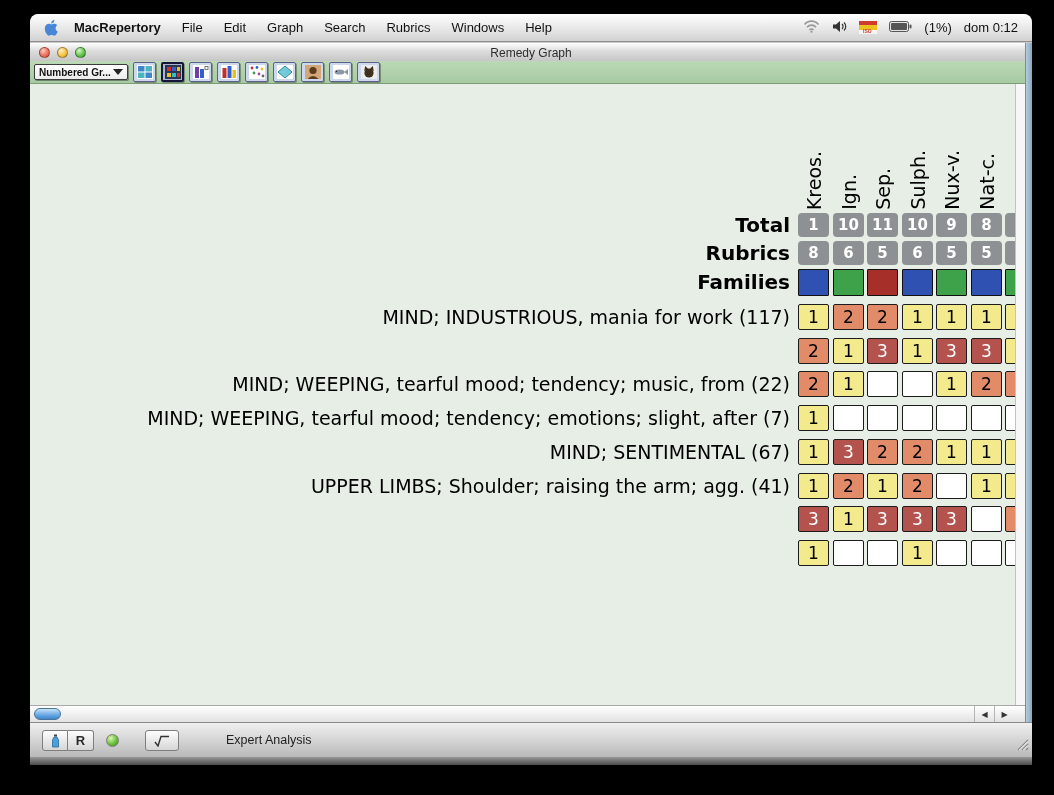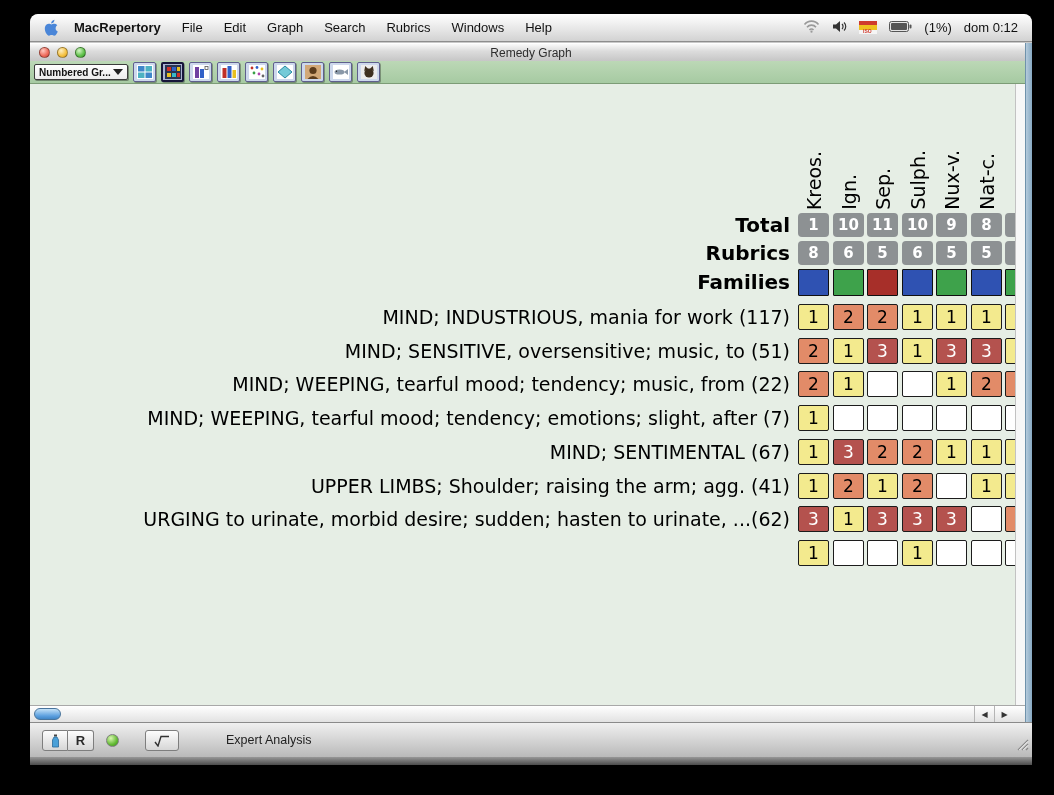--- a/index.html
+++ b/index.html
@@ -308,21 +308,20 @@
           <div class="cell fam" style="left: 941px; top: 185px; width: 31px; height: 27px; background: rgb(47, 82, 178);"></div>
           <div class="cell fam" style="left: 975px; top: 185px; width: 31px; height: 27px; background: rgb(62, 162, 75);"></div>
           <div class="row-label" style="top: 220px; height: 26px; line-height: 26px;">MIND; INDUSTRIOUS, mania for work (117)</div>
           <div class="cell g1" style="left: 768px; top: 220px; width: 31px; height: 26px;">1</div>
           <div class="cell g2" style="left: 803px; top: 220px; width: 31px; height: 26px;">2</div>
           <div class="cell g2" style="left: 837px; top: 220px; width: 31px; height: 26px;">2</div>
           <div class="cell g1" style="left: 872px; top: 220px; width: 31px; height: 26px;">1</div>
           <div class="cell g1" style="left: 906px; top: 220px; width: 31px; height: 26px;">1</div>
           <div class="cell g1" style="left: 941px; top: 220px; width: 31px; height: 26px;">1</div>
           <div class="cell g1" style="left: 975px; top: 220px; width: 31px; height: 26px;"></div>
-          <div class="row-label" style="top: 254px; height: 26px; line-height: 26px;">MIND; SENSITIVE, oversensitive; music, to (51)</div>
           <div class="cell g2" style="left: 768px; top: 254px; width: 31px; height: 26px;">2</div>
           <div class="cell g1" style="left: 803px; top: 254px; width: 31px; height: 26px;">1</div>
           <div class="cell g3" style="left: 837px; top: 254px; width: 31px; height: 26px;">3</div>
           <div class="cell g1" style="left: 872px; top: 254px; width: 31px; height: 26px;">1</div>
           <div class="cell g3" style="left: 906px; top: 254px; width: 31px; height: 26px;">3</div>
           <div class="cell g3" style="left: 941px; top: 254px; width: 31px; height: 26px;">3</div>
           <div class="cell g1" style="left: 975px; top: 254px; width: 31px; height: 26px;"></div>
           <div class="row-label" style="top: 287px; height: 26px; line-height: 26px;">MIND; WEEPING, tearful mood; tendency; music, from (22)</div>
           <div class="cell g2" style="left: 768px; top: 287px; width: 31px; height: 26px;">2</div>
           <div class="cell g1" style="left: 803px; top: 287px; width: 31px; height: 26px;">1</div>
@@ -348,21 +347,20 @@
           <div class="cell g1" style="left: 941px; top: 355px; width: 31px; height: 26px;">1</div>
           <div class="cell g1" style="left: 975px; top: 355px; width: 31px; height: 26px;"></div>
           <div class="row-label" style="top: 389px; height: 26px; line-height: 26px;">UPPER LIMBS; Shoulder; raising the arm; agg. (41)</div>
           <div class="cell g1" style="left: 768px; top: 389px; width: 31px; height: 26px;">1</div>
           <div class="cell g2" style="left: 803px; top: 389px; width: 31px; height: 26px;">2</div>
           <div class="cell g1" style="left: 837px; top: 389px; width: 31px; height: 26px;">1</div>
           <div class="cell g2" style="left: 872px; top: 389px; width: 31px; height: 26px;">2</div>
           <div class="cell g0" style="left: 906px; top: 389px; width: 31px; height: 26px;"></div>
           <div class="cell g1" style="left: 941px; top: 389px; width: 31px; height: 26px;">1</div>
           <div class="cell g1" style="left: 975px; top: 389px; width: 31px; height: 26px;"></div>
-          <div class="row-label" style="top: 422px; height: 26px; line-height: 26px;">URGING to urinate, morbid desire; sudden; hasten to urinate, ...(62)</div>
           <div class="cell g3" style="left: 768px; top: 422px; width: 31px; height: 26px;">3</div>
           <div class="cell g1" style="left: 803px; top: 422px; width: 31px; height: 26px;">1</div>
           <div class="cell g3" style="left: 837px; top: 422px; width: 31px; height: 26px;">3</div>
           <div class="cell g3" style="left: 872px; top: 422px; width: 31px; height: 26px;">3</div>
           <div class="cell g3" style="left: 906px; top: 422px; width: 31px; height: 26px;">3</div>
           <div class="cell g0" style="left: 941px; top: 422px; width: 31px; height: 26px;"></div>
           <div class="cell g2" style="left: 975px; top: 422px; width: 31px; height: 26px;"></div>
           <div class="cell g1" style="left: 768px; top: 456px; width: 31px; height: 26px;">1</div>
           <div class="cell g0" style="left: 803px; top: 456px; width: 31px; height: 26px;"></div>
           <div class="cell g0" style="left: 837px; top: 456px; width: 31px; height: 26px;"></div>

